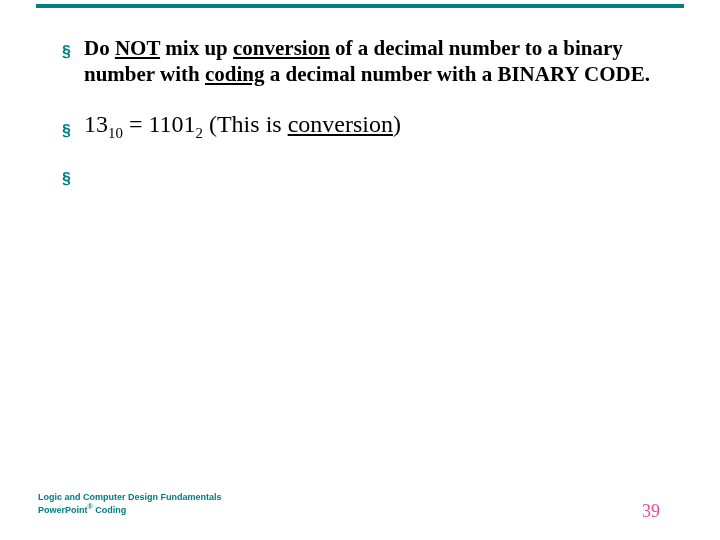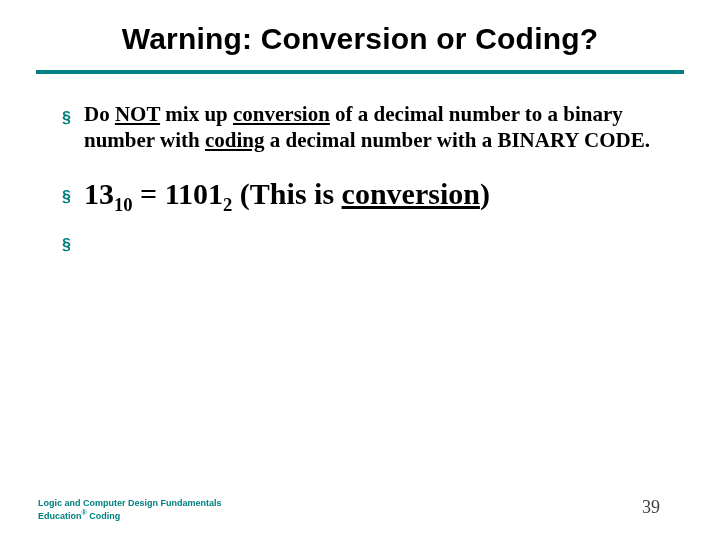--- a/index.html
+++ b/index.html
@@ -50,63 +50,62 @@
   .bullet.large .marker {
     line-height: 36px;
     padding-top: 4px;
   }
   .p1 {
     font-size: 21px;
     font-weight: bold;
     line-height: 1.22;
   }
   .p2 {
-    font-size: 30px;
-    font-weight: bold;
+    font-size: 24px;
+    font-weight: normal;
     line-height: 1.28;
   }
   .u { text-decoration: underline; }
   sub {
     font-size: 0.62em;
     vertical-align: sub;
     line-height: 0;
   }
   .arrow {
     font-family: "Arial Unicode MS", Arial, sans-serif;
   }
   .footer {
     position: absolute;
     left: 38px;
-    bottom: 18px;
+    bottom: 28px;
     font-family: Arial, Helvetica, sans-serif;
     font-weight: bold;
     font-size: 9px;
     line-height: 1.25;
     color: #008080;
     margin-top: 8px;
   }
   .footer .reg {
     font-size: 7px;
     vertical-align: super;
   }
   .pagenum {
     position: absolute;
     right: 60px;
     bottom: 22px;
     font-family: "Times New Roman", Times, serif;
     font-size: 18px;
-    color: #404040;
+    color: #ec4899;
   }
 </style>
 </head>
 <body>
 
 <div class="slide">
 
-  <div class="title">Warning: Conversion or Coding?</div>
   <div class="rule"></div>
 
   <div class="body">
 
     <div class="bullet">
       <div class="marker">§</div>
       <div class="p1">
         <span>Do </span><span class="u">NOT</span><span> mix up </span><span class="u">conversion</span><span> of a decimal number to a binary number with </span><span class="u">coding</span><span> a decimal number with a BINARY CODE.</span>
       </div>
     </div>
@@ -120,19 +119,19 @@
 
     <div class="bullet large" style="margin-top:-14px;">
       <div class="marker">§</div>
     </div>
 
   </div>
 
   <div class="footer">
     <div>Logic and Computer Design Fundamentals</div>
     <div>
-      <span>Education</span><span class="reg">®</span><span> Coding</span>
+      <span>PowerPoint</span><span class="reg">®</span><span> Coding</span>
     </div>
   </div>
 
   <div class="pagenum">39</div>
 
 </div>
 
 </body></html>

